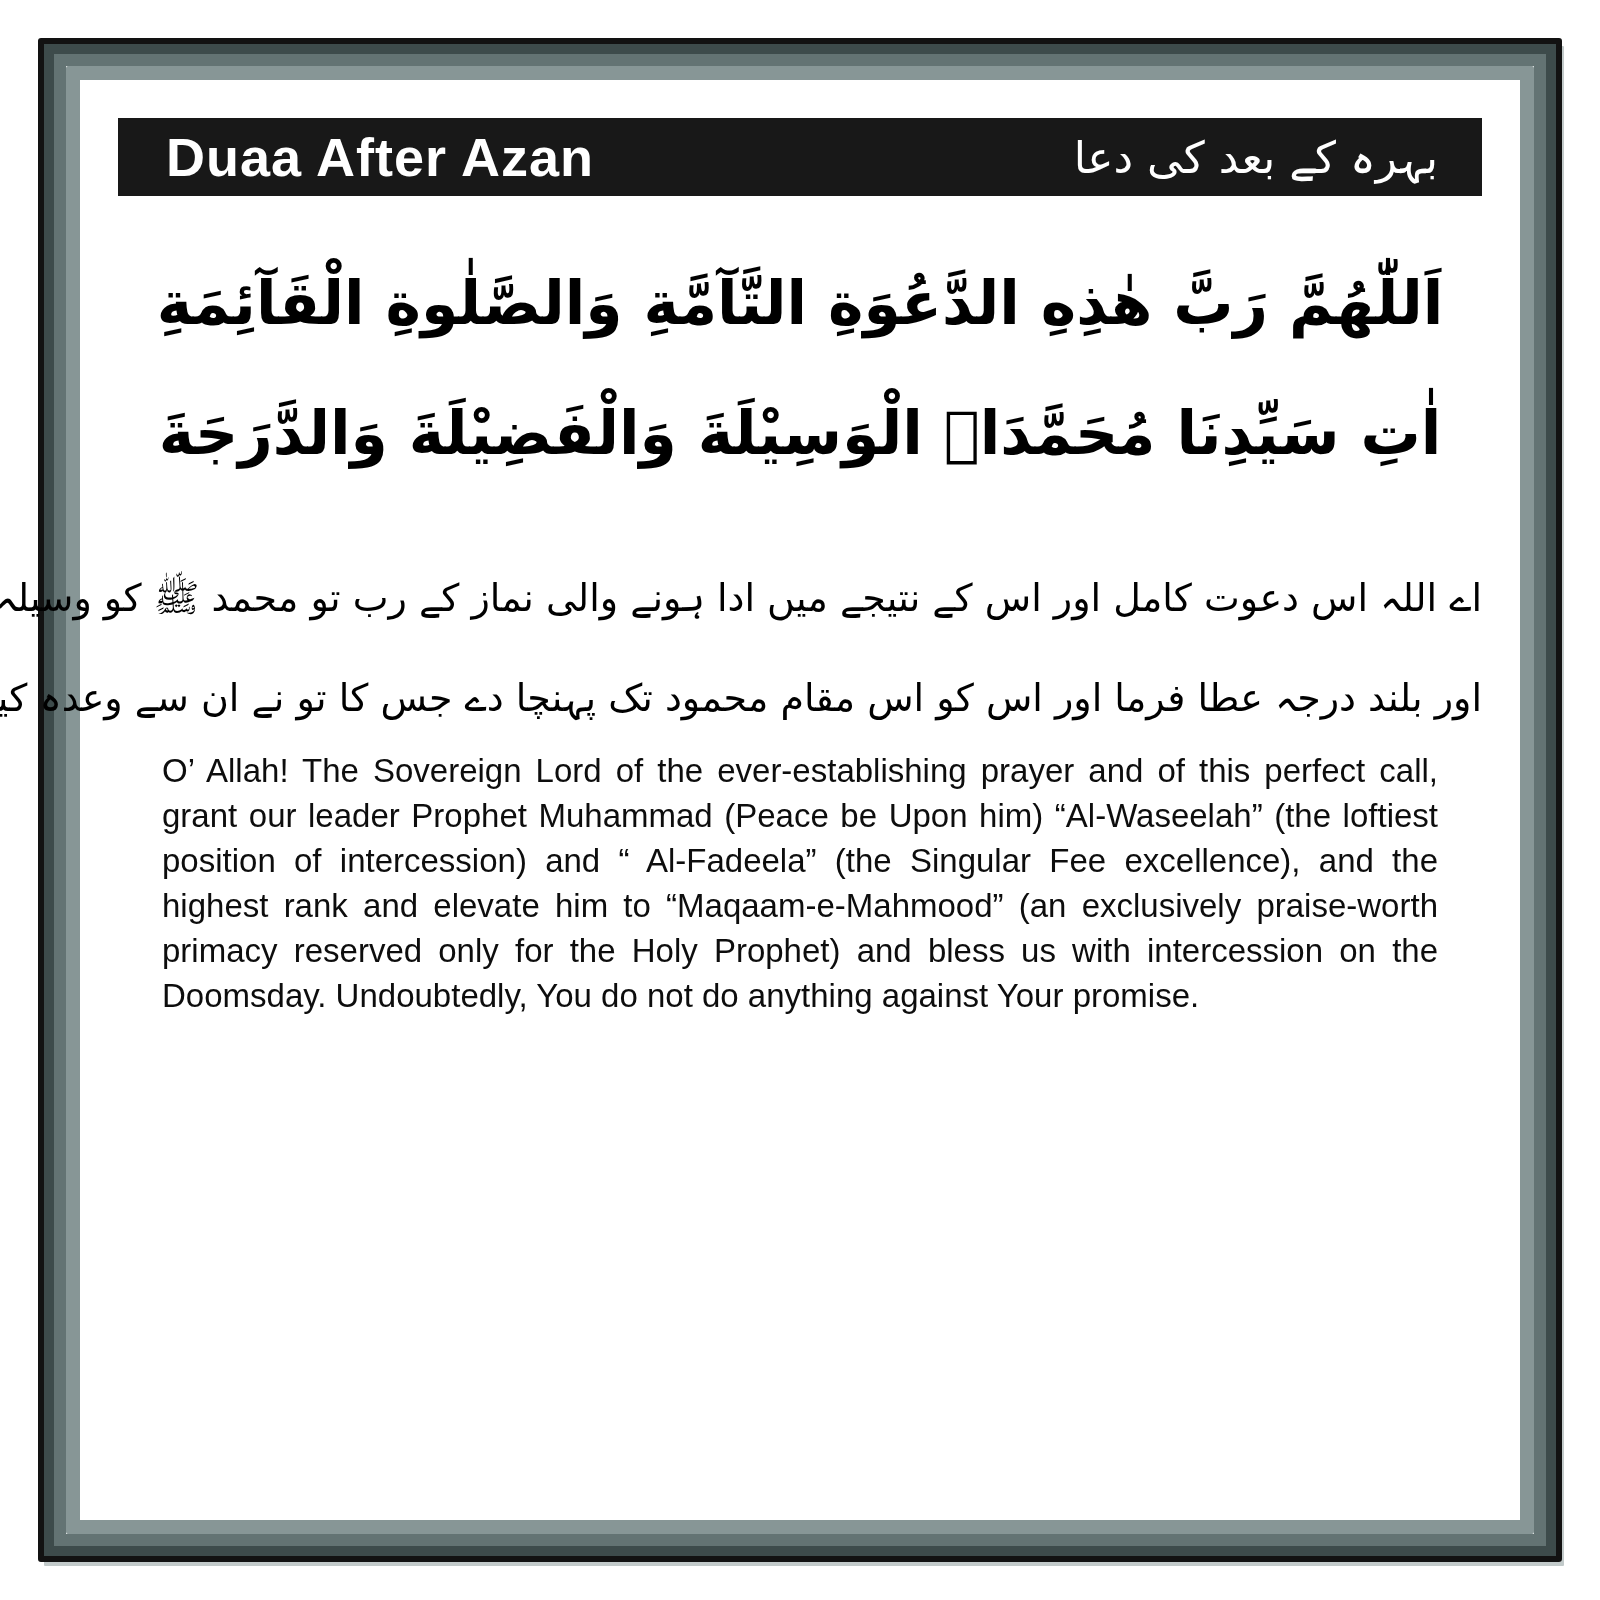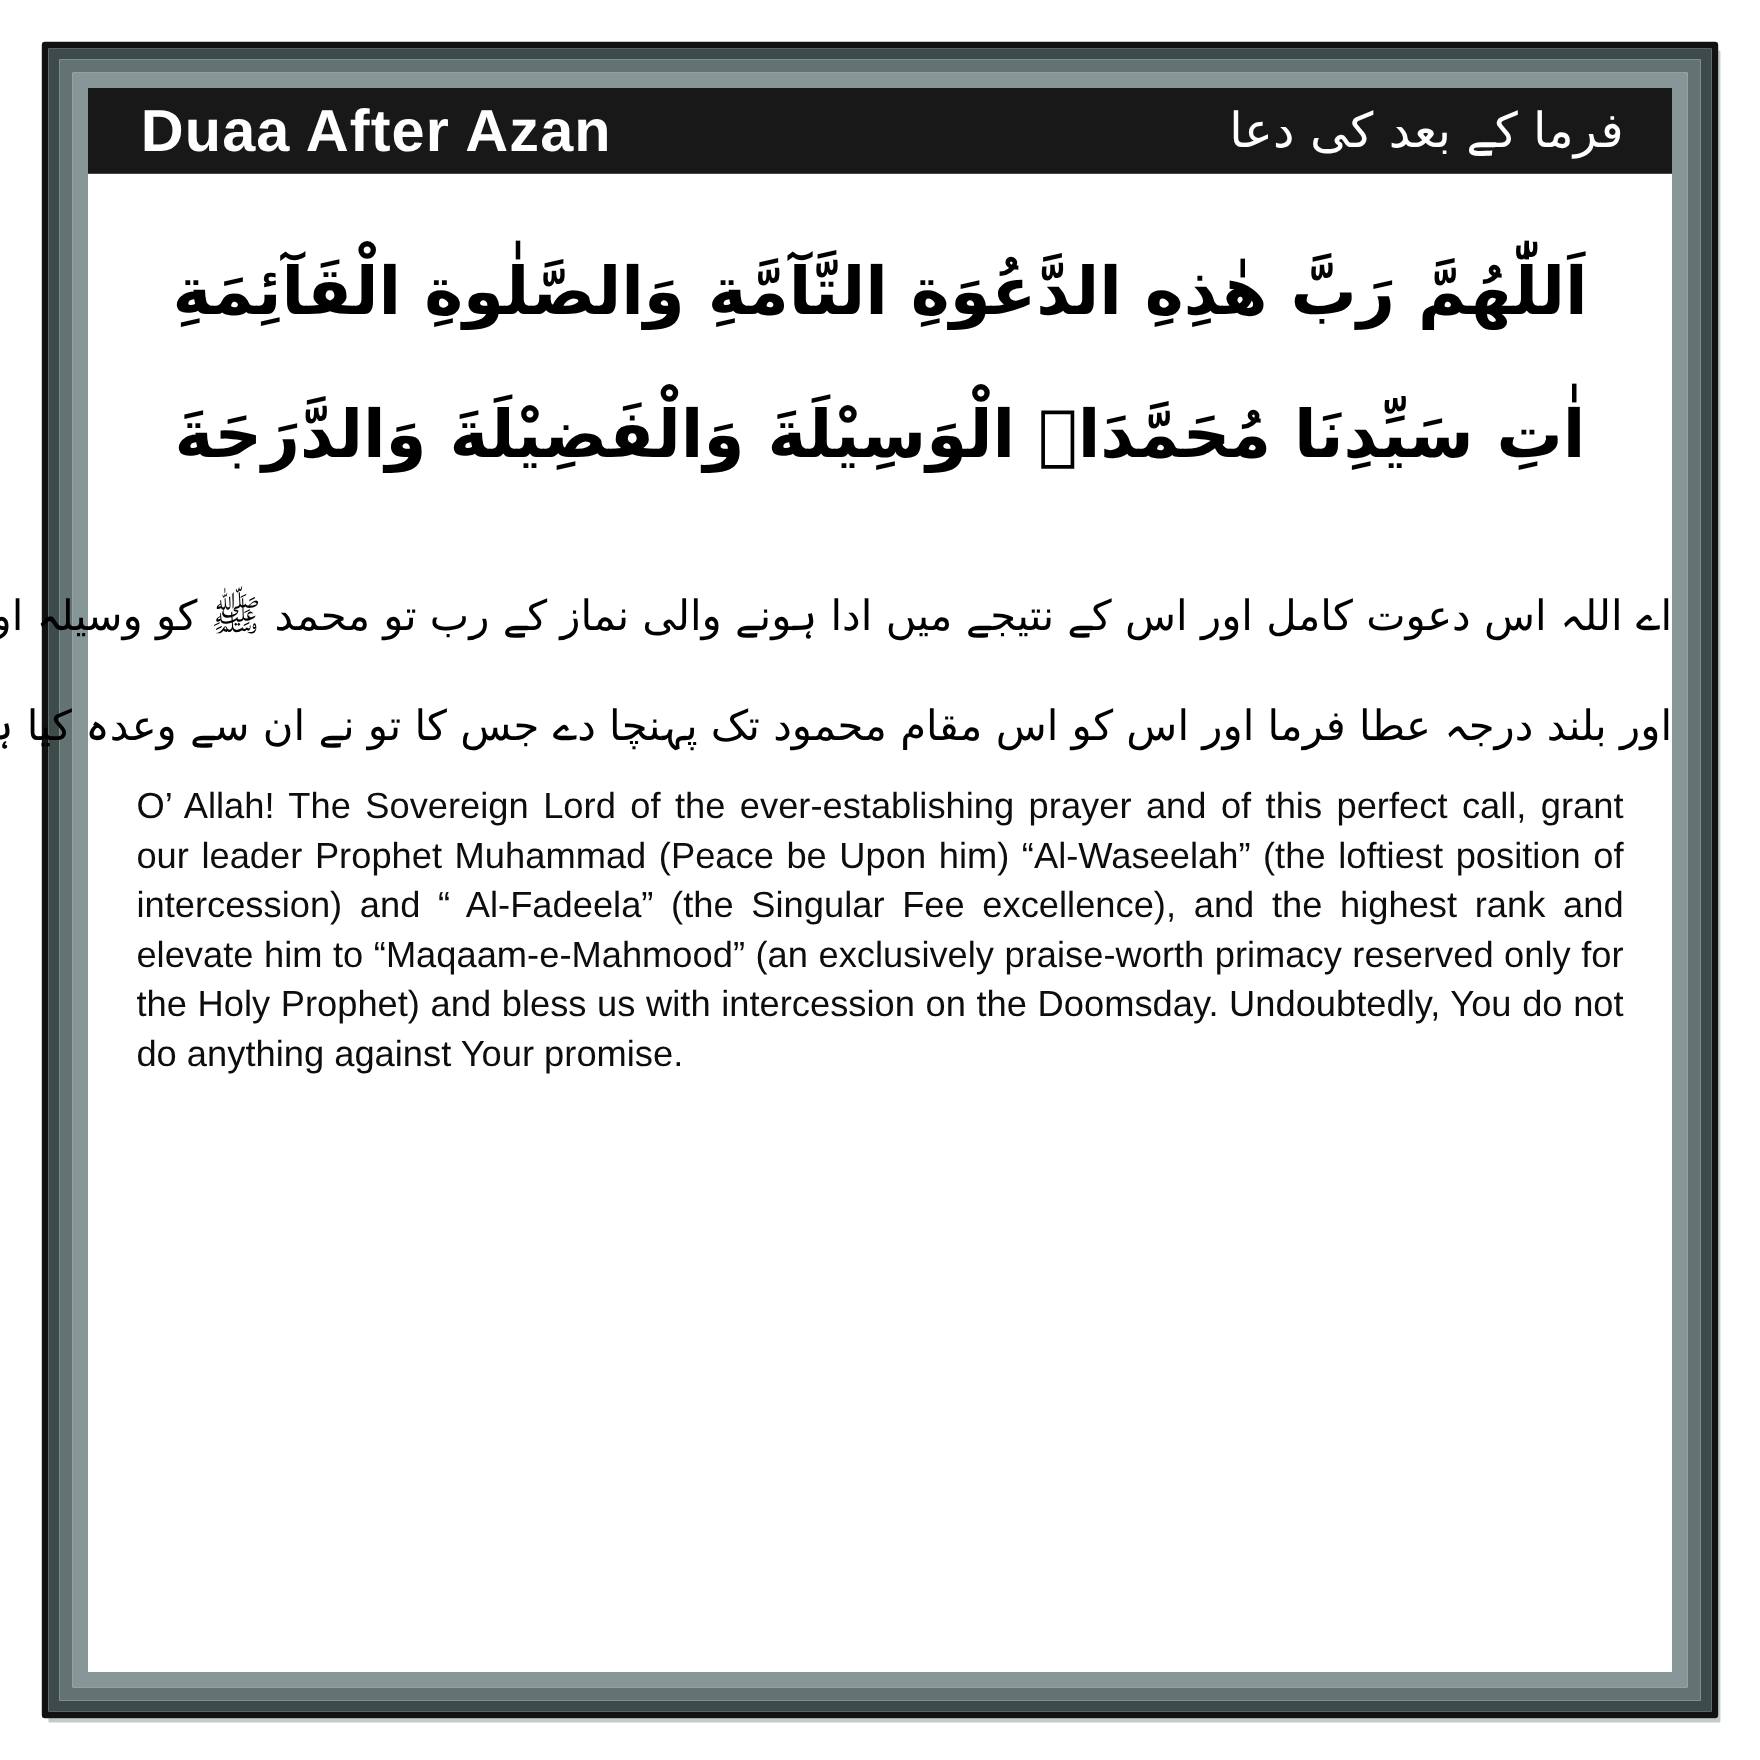--- a/index.html
+++ b/index.html
@@ -20,20 +20,21 @@
     border-radius: 3px;
     box-shadow: 4px 6px 0 -2px #c2caca;
   }
   .bevel-dark   { width: 100%; height: 100%; border: 10px solid #3d4b4b; }
   .bevel-mid    { width: 100%; height: 100%; border: 12px solid #637373; }
   .bevel-light  { width: 100%; height: 100%; border: 14px solid #879696; border-radius: 2px; }
   .content {
     width: 100%;
     height: 100%;
     background: #ffffff;
+    padding: 38px;
   }
   .header-bar {
     height: 78px;
     background: #181818;
     display: flex;
     align-items: center;
     justify-content: space-between;
     padding: 0 44px 0 48px;
   }
   .title-en {
@@ -87,21 +88,21 @@
 
 <div class="canvas">
   <div class="frame-black">
     <div class="bevel-dark">
       <div class="bevel-mid">
         <div class="bevel-light">
           <div class="content">
 
             <div class="header-bar">
               <span class="title-en">Duaa After Azan</span>
-              <span class="title-ur">فرما کے بعد کی دعا</span>
+              <span class="title-ur">بہرہ کے بعد کی دعا</span>
             </div>
 
             <div class="arabic-block">
               <div class="arabic-line">اَللّٰهُمَّ رَبَّ هٰذِهِ الدَّعُوَةِ التَّآمَّةِ وَالصَّلٰوةِ الْقَآئِمَةِ</div>
               <div class="arabic-line">اٰتِ سَيِّدِنَا مُحَمَّدَاۨ الْوَسِيْلَةَ وَالْفَضِيْلَةَ وَالدَّرَجَةَ</div>
             </div>
 
             <div class="urdu-block">
               <div class="urdu-line">اے اللہ اس دعوت کامل اور اس کے نتیجے میں ادا ہونے والی نماز کے رب تو محمد ﷺ کو وسیلہ اور فضیلت</div>
               <div class="urdu-line">اور بلند درجہ عطا فرما اور اس کو اس مقام محمود تک پہنچا دے جس کا تو نے ان سے وعدہ کیا ہے اور ہم کو</div>

